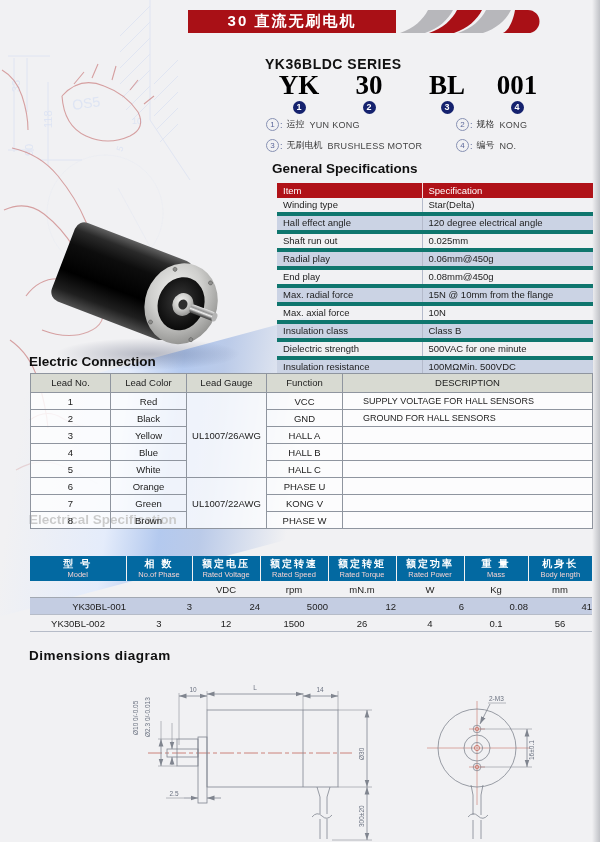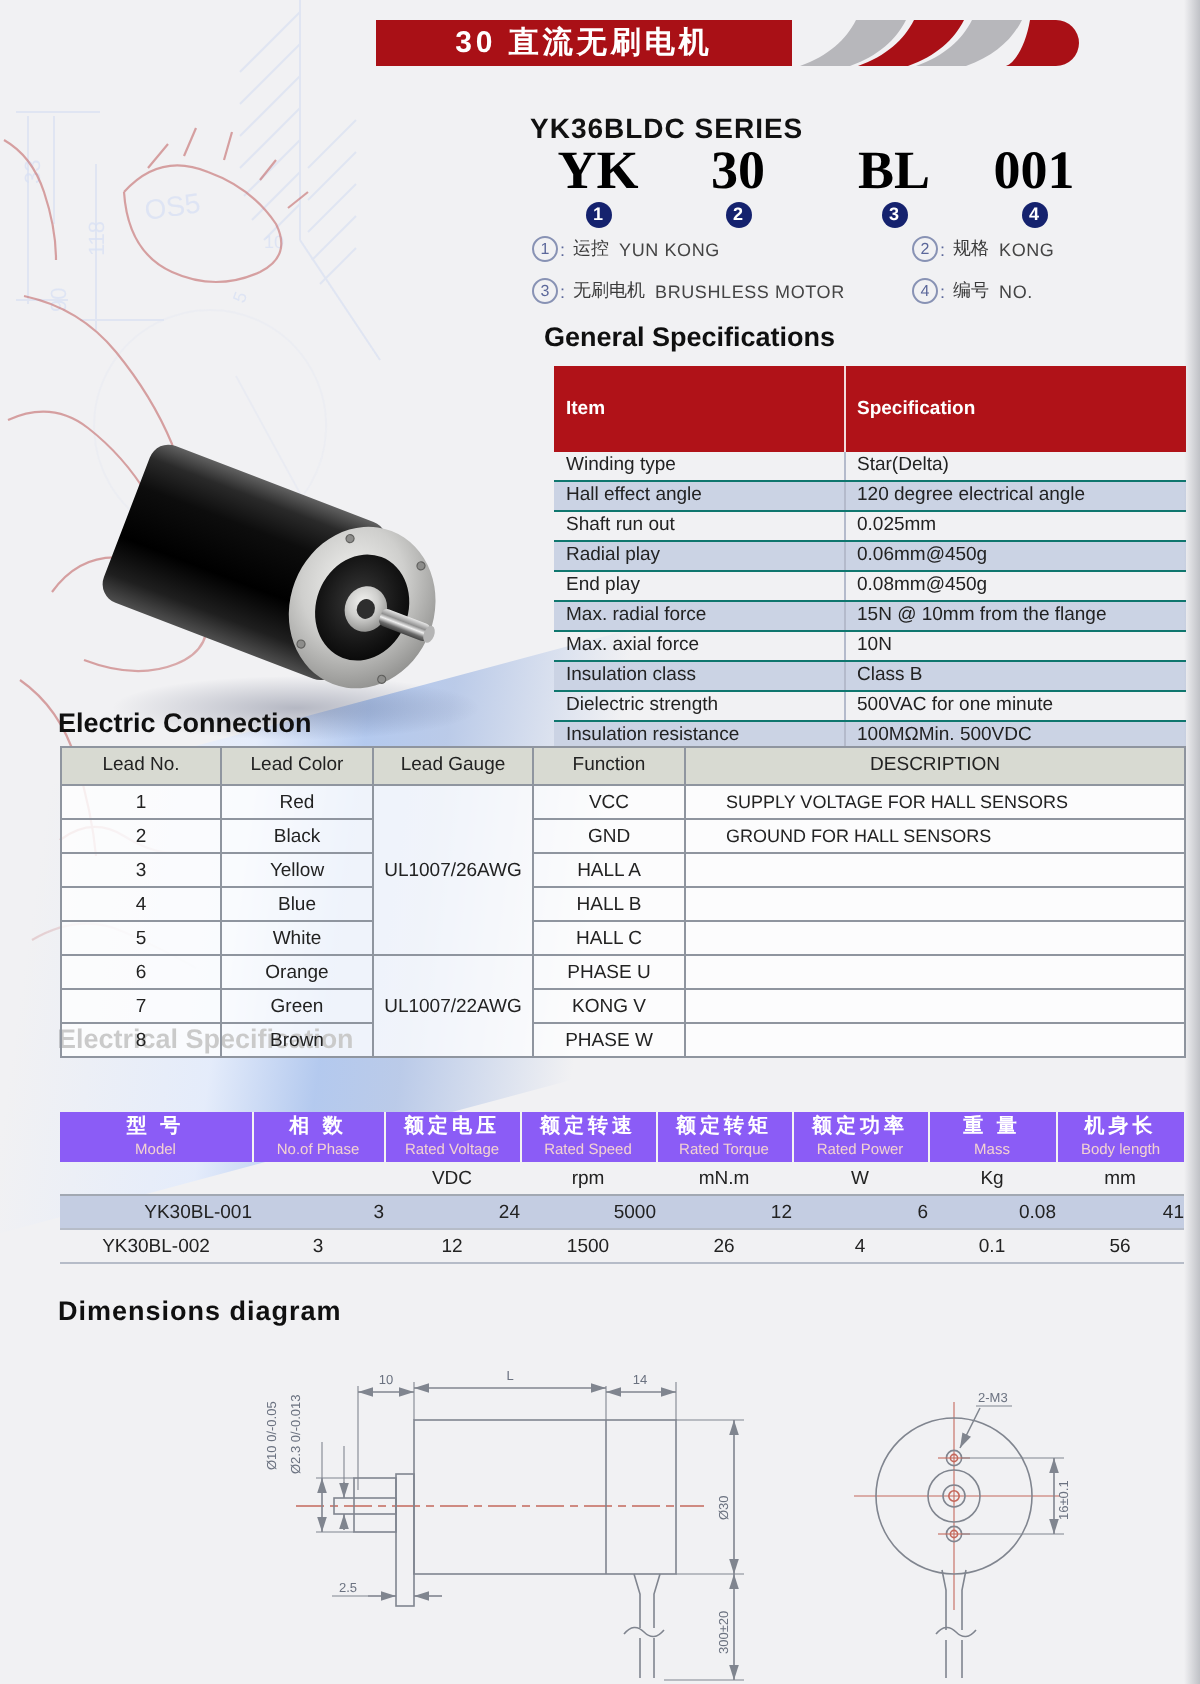--- a/index.html
+++ b/index.html
@@ -43,32 +43,32 @@
   .lgd-en{letter-spacing:.3px;color:#444;}
   
   .h3{position:absolute;z-index:6;margin:0;font-size:13.5px;font-weight:bold;color:#101010;}
   #h-gspec{left:272px;top:161px;}
   #h-econn{left:29px;top:354px;}
   #h-espec{left:29px;top:512px;}
   #h-dims{left:29px;top:648px;letter-spacing:.5px;}
   
   table{border-collapse:collapse;table-layout:fixed;position:absolute;z-index:6;}
   #gspec-table{left:277px;top:183px;width:316px;font-size:9.5px;}
-  #gspec-table th{background:#b01218;color:#fff;font-weight:bold;text-align:left;
-    padding:16px 6px;line-height:11px;}
+  #gspec-table th{background:#b01218;color:#fff;font-weight:normal;text-align:left;
+    padding:2px 6px;line-height:11px;}
   #gspec-table th:first-child{border-right:1px solid rgba(255,255,255,.85);}
-  #gspec-table td{padding:1px 6px;line-height:12px;border-bottom:1px solid #0f766e;color:#222;}
+  #gspec-table td{padding:1px 6px;line-height:12px;border-bottom:4px solid #0f766e;color:#222;}
   #gspec-table td:first-child{border-right:1px solid #b4bacb;}
   #gspec-table tr.alt td{background:#cbd3e4;}
   #econn-table{left:30px;top:373px;width:562px;font-size:9.5px;text-align:center;}
   #econn-table th{background:#d8dad2;font-weight:normal;color:#222;padding:3px 2px;line-height:12px;border:1px solid #8f959f;}
   #econn-table td{background:rgba(255,255,255,.78);padding:2.5px 2px;line-height:11px;border:1px solid #8f959f;color:#222;}
   #econn-table td.desc{text-align:left;padding-left:20px;font-size:9px;}
   #espec-table{left:30px;top:556px;width:562px;font-size:9.5px;text-align:center;}
-  #espec-table th{background:#8b5cf6;padding:2px 1px;border-right:1px solid #f3f3f3;}
+  #espec-table th{background:#0369a1;padding:2px 1px;border-right:1px solid #f3f3f3;}
   #espec-table th:last-child{border-right:none;}
   .th-cn{font-size:10px;font-weight:bold;letter-spacing:2px;color:#fff;line-height:12px;}
   .th-en{font-size:7.5px;font-weight:normal;color:#f3d2d2;line-height:9px;}
   #espec-table td{line-height:13px;padding:1.5px 0;color:#222;}
   #espec-table tr.units td{border-bottom:1px solid #a2a8b2;}
   #espec-table tr.datarow td{border-bottom:1px solid #b6bcc8;}
   #espec-table tr.alt td{background:#c4cde2;text-align:right;}
   
   #dim-svg{position:absolute;left:0;top:665px;z-index:6;}
   .dln{stroke:#80858f;stroke-width:.8;fill:none;}

